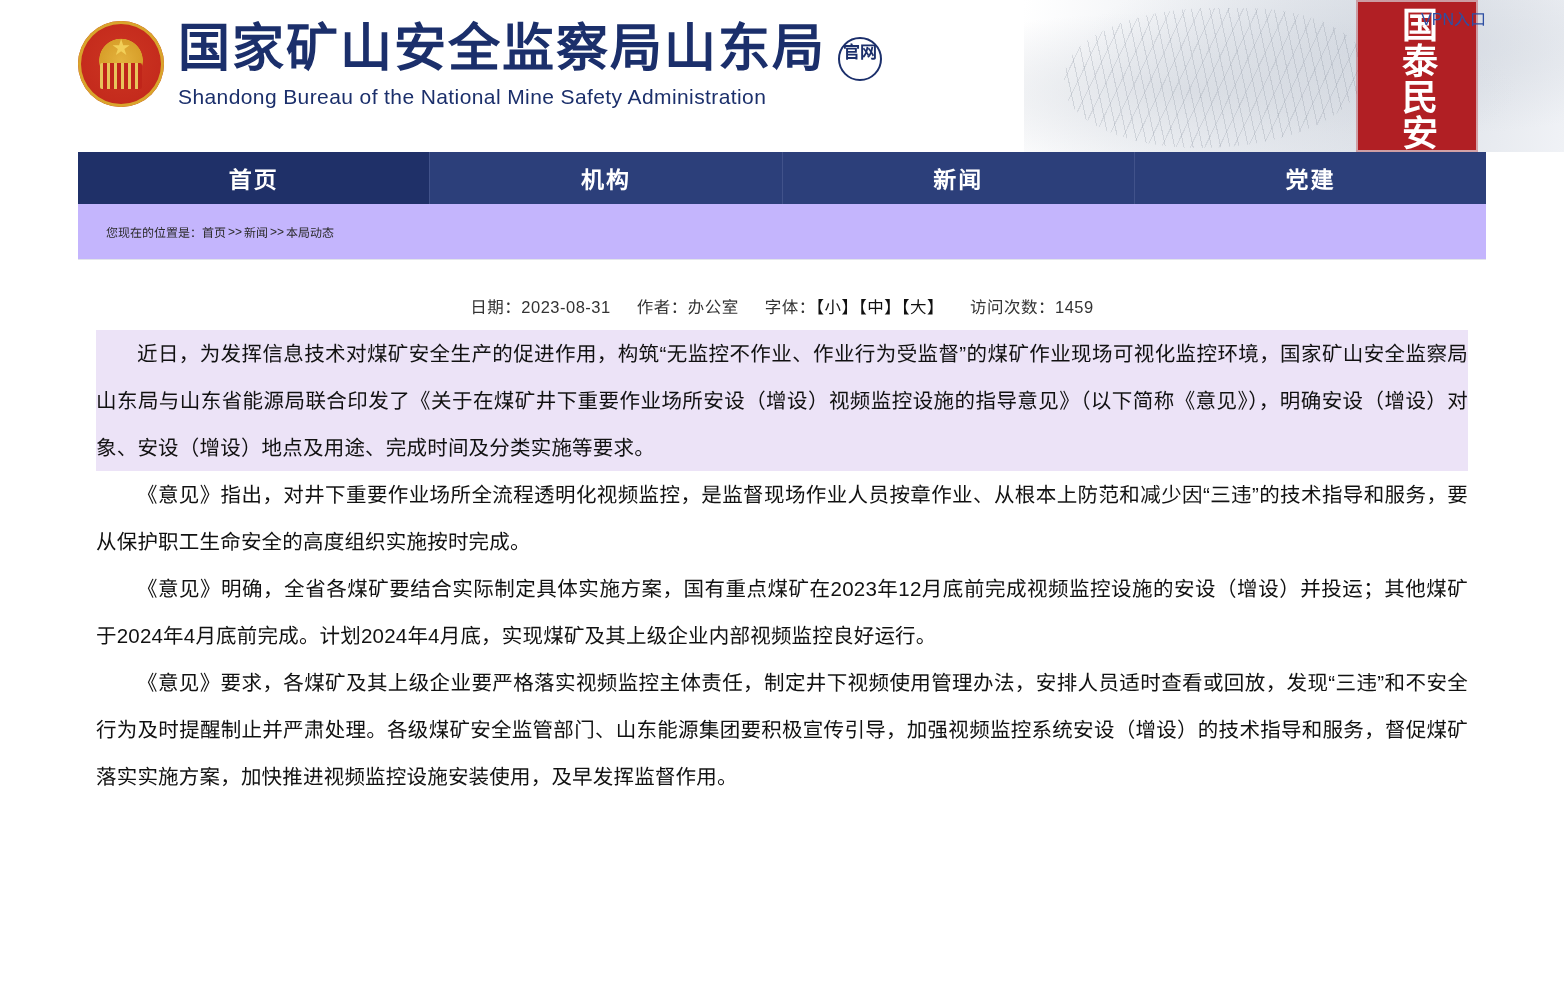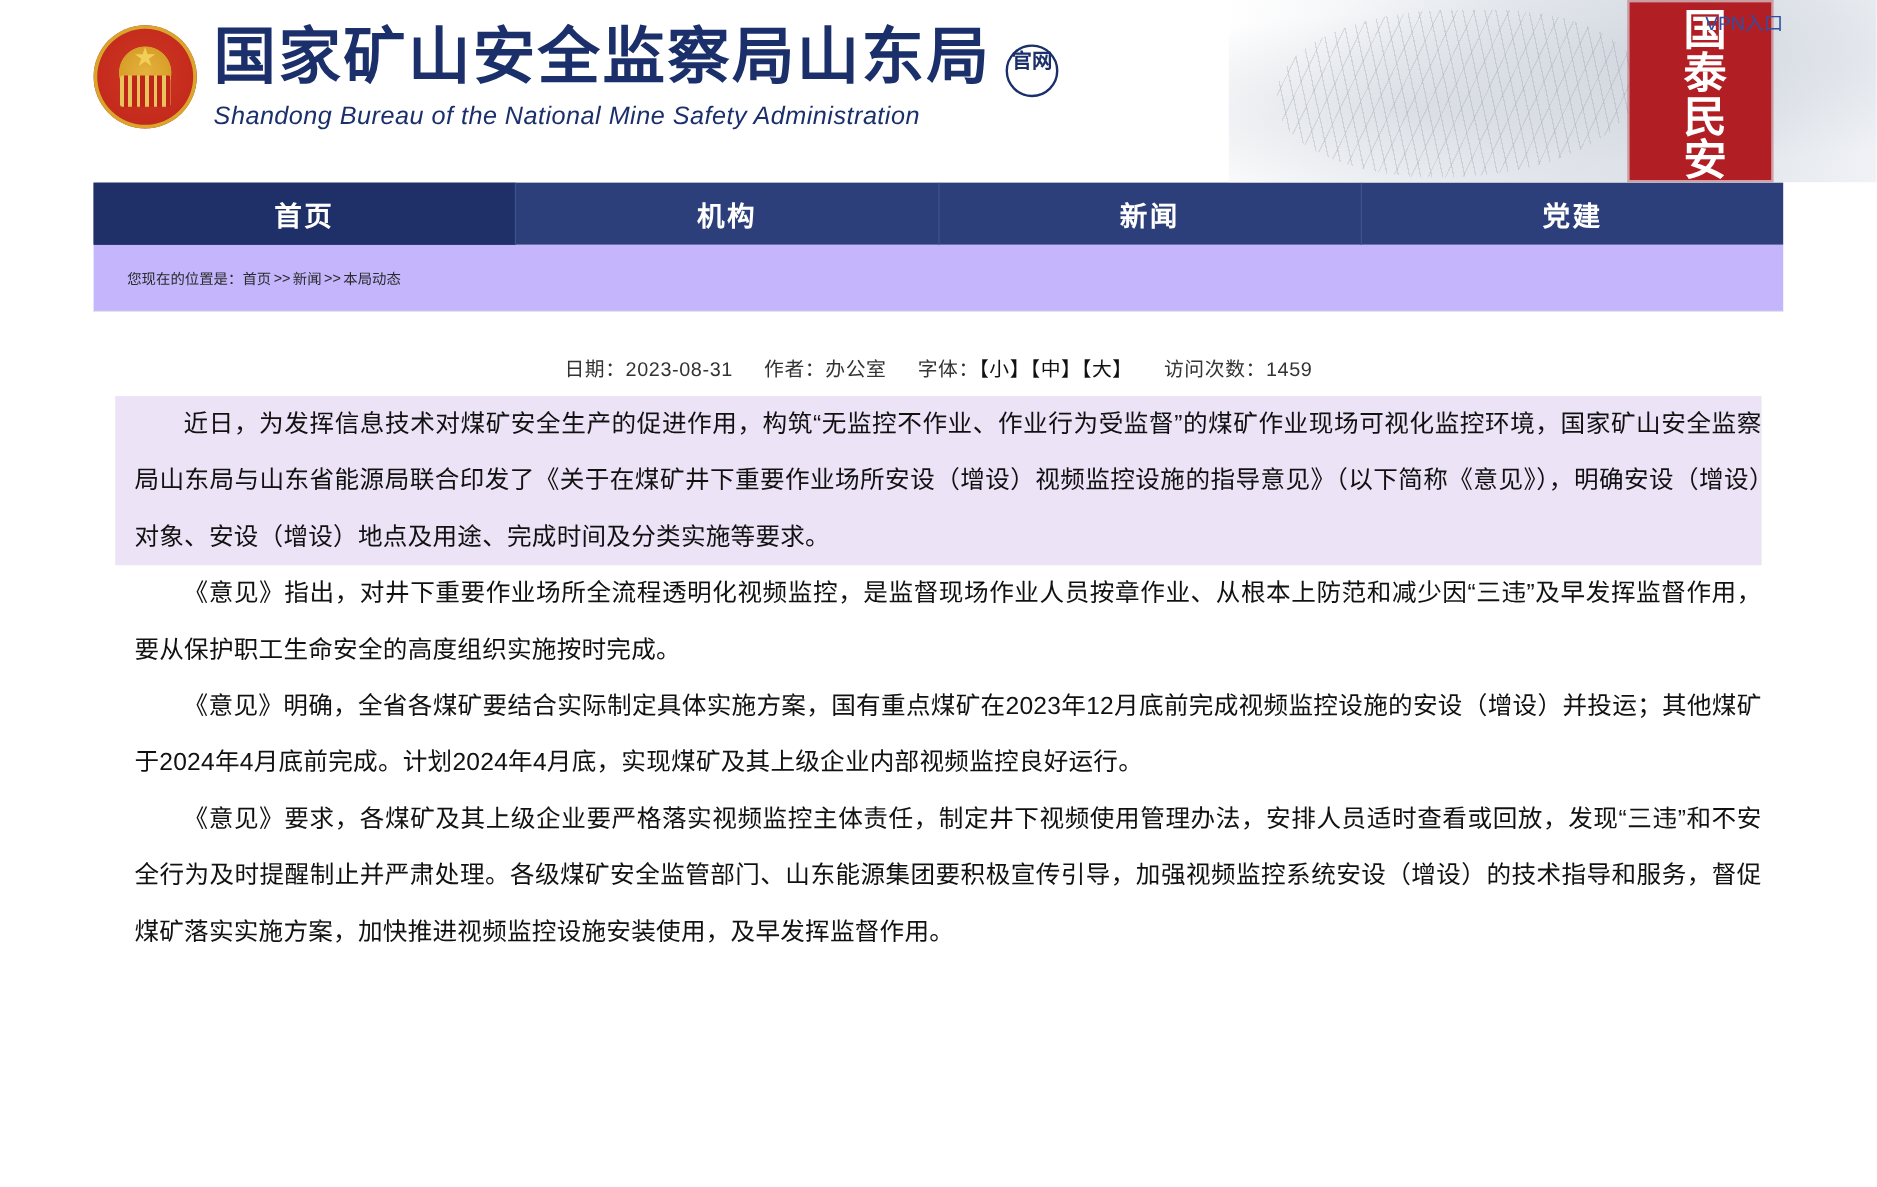--- a/index.html
+++ b/index.html
@@ -138,21 +138,20 @@
     margin-left: 12px;
     font-weight: bold;
     letter-spacing: 0;
   }
   .title-en {
     font-size: 21px;
     color: #1b2f6b;
     letter-spacing: 0.4px;
     margin-top: 4px;
     white-space: nowrap;
-    font-style: italic;
   }
 
   
   .nav {
     display: flex;
     margin: 0 78px;
     height: 52px;
     background: #2c3f7a;
   }
   .nav-item {
@@ -209,21 +208,21 @@
   .meta .size-btn { color: #111111; cursor: pointer; }
 
   .body-text {
     margin-top: 12px;
     font-size: 20.5px;
     line-height: 47px;
     color: #111111;
     text-align: justify;
     letter-spacing: 0.2px;
   }
-  .body-text p { margin: 0; text-indent: 2em; padding-left: 16px; }
+  .body-text p { margin: 0; text-indent: 2em; }
   .hl { background: #ece3f7; }
 </style>
 </head>
 <body>
 
 <div class="header">
   <div class="header-art"></div>
   <div class="seal">
     <span>国泰民安</span>
   </div>
@@ -256,17 +255,17 @@
 </div>
 
 <div class="article">
 
   <div class="meta">
     <span>日期：</span><span>2023-08-31</span><span class="gap"></span><span>作者：</span><span>办公室</span><span class="gap"></span><span>字体：</span><span class="size-btn">【小】</span><span class="size-btn">【中】</span><span class="size-btn">【大】</span><span class="gap"></span><span>访问次数：</span><span>1459</span>
   </div>
 
   <div class="body-text">
     <p class="hl">近日，为发挥信息技术对煤矿安全生产的促进作用，构筑“无监控不作业、作业行为受监督”的煤矿作业现场可视化监控环境，国家矿山安全监察局山东局与山东省能源局联合印发了《关于在煤矿井下重要作业场所安设（增设）视频监控设施的指导意见》（以下简称《意见》），明确安设（增设）对象、安设（增设）地点及用途、完成时间及分类实施等要求。</p>
-    <p>《意见》指出，对井下重要作业场所全流程透明化视频监控，是监督现场作业人员按章作业、从根本上防范和减少因“三违”及早发挥监督作用，要从保护职工生命安全的高度组织实施按时完成。</p>
+    <p>《意见》指出，对井下重要作业场所全流程透明化视频监控，是监督现场作业人员按章作业、从根本上防范和减少因“三违”的技术指导和服务，要从保护职工生命安全的高度组织实施按时完成。</p>
     <p>《意见》明确，全省各煤矿要结合实际制定具体实施方案，国有重点煤矿在2023年12月底前完成视频监控设施的安设（增设）并投运；其他煤矿于2024年4月底前完成。计划2024年4月底，实现煤矿及其上级企业内部视频监控良好运行。</p>
     <p>《意见》要求，各煤矿及其上级企业要严格落实视频监控主体责任，制定井下视频使用管理办法，安排人员适时查看或回放，发现“三违”和不安全行为及时提醒制止并严肃处理。各级煤矿安全监管部门、山东能源集团要积极宣传引导，加强视频监控系统安设（增设）的技术指导和服务，督促煤矿落实实施方案，加快推进视频监控设施安装使用，及早发挥监督作用。</p>
   </div>
 </div>
 
 </body></html>

